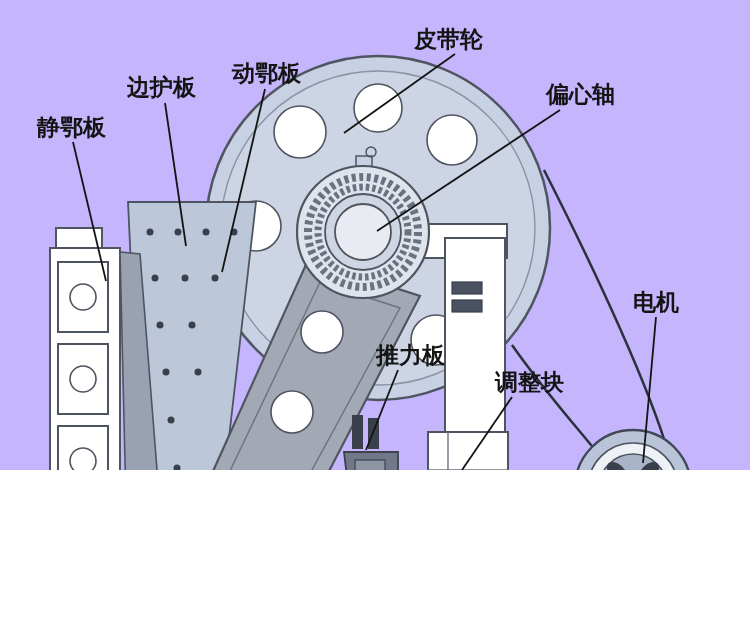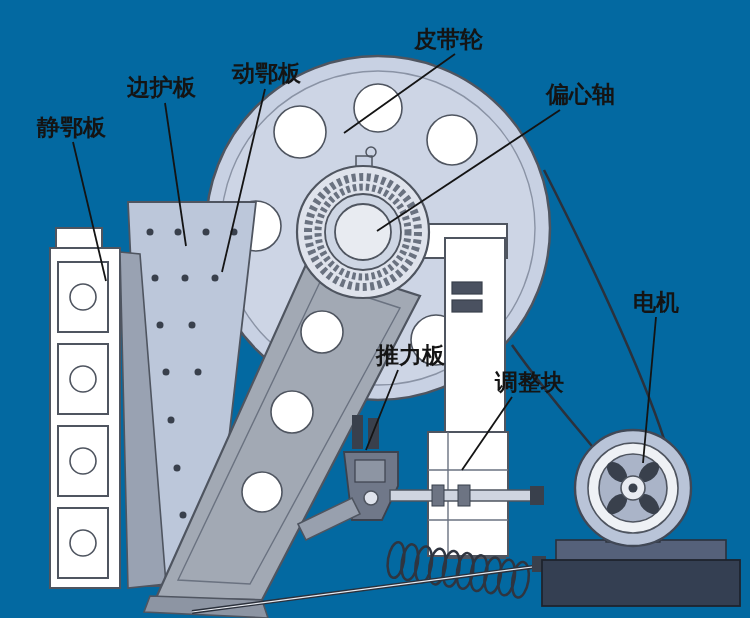--- a/index.html
+++ b/index.html
@@ -1,16 +1,16 @@
 <!DOCTYPE html>
 <html><head>
 <meta charset="utf-8">
 <style>
   html,body{margin:0;padding:0;background:#ffffff;}
-  .canvas{width:750px;height:618px;background:#0369a1;position:relative;overflow:hidden;
+  .canvas{width:750px;height:470px;background:#c4b5fd;position:relative;overflow:hidden;
           font-family:"Liberation Sans",sans-serif;}
   svg{display:block;}
   .ol{fill:#ffffff;stroke:#4f5560;stroke-width:2;}
   .ol-thin{fill:none;stroke:#6a7280;stroke-width:1.4;}
   .hole{fill:#ffffff;stroke:#4f5560;stroke-width:1.6;}
   .dark{fill:#39404c;stroke:none;}
   .leader{stroke:#141414;stroke-width:1.8;fill:none;}
   text.lbl{font-family:"Liberation Sans",sans-serif;font-size:23px;font-weight:bold;fill:#141414;}
 </style>
 </head>

